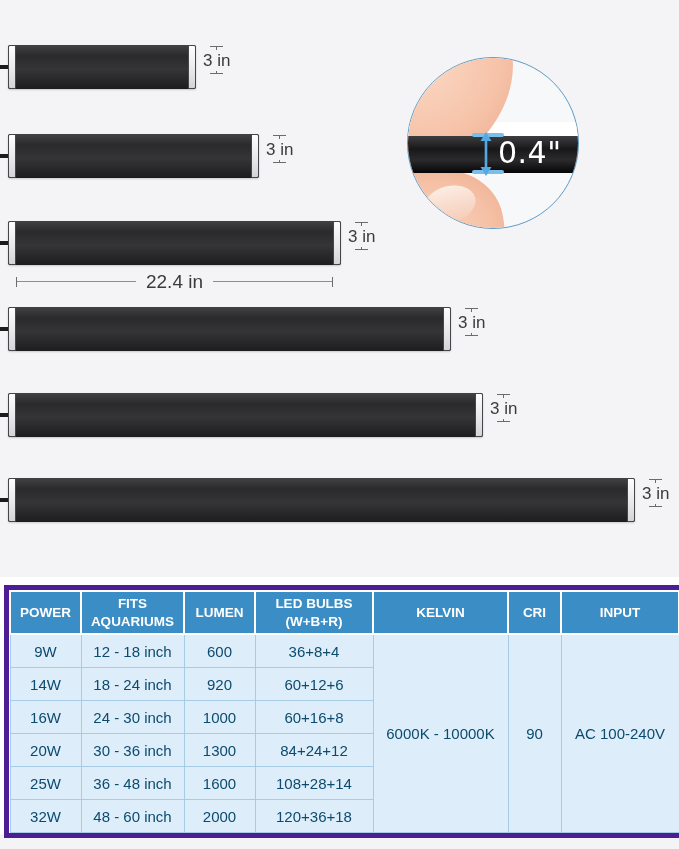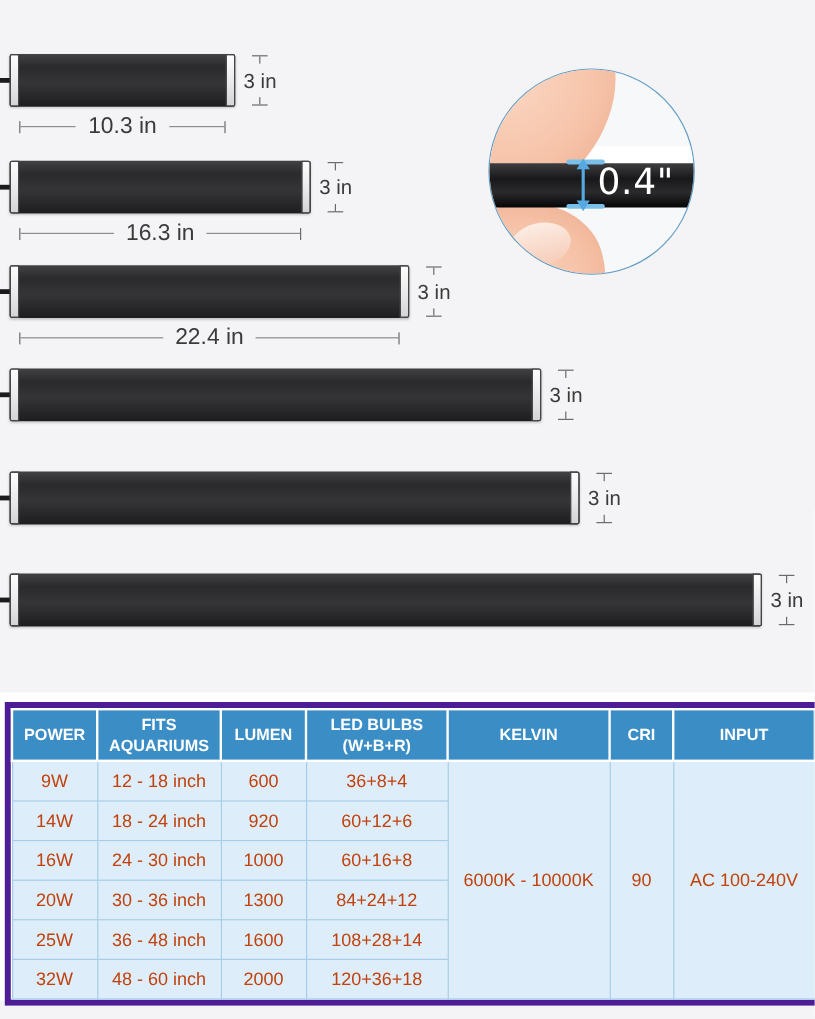--- a/index.html
+++ b/index.html
@@ -31,21 +31,21 @@
   .cap-l { left:0;  border-radius:2px 0 0 2px; }
   .cap-r { right:0; border-radius:0 2px 2px 0; }
   .wire { position:absolute; left:-8px; top:50%; margin-top:-2px; width:9px; height:4px; background:#1b1b1d; }
 
   .hdim { display:flex; align-items:center; width:calc(100% - 16px); margin:7px 0 0 8px; }
   .tickv { width:1px; height:10px; background:#6b6b6b; }
   .dline { flex:1; height:1px; background:#8d8d8d; }
   .dlabel { margin:0 10px; font-size:19px; color:#3b3b3b; line-height:1; white-space:nowrap; }
 
   .vdim {
-    position:absolute; top:1px; left:calc(100% + 7px); height:42px;
+    position:absolute; top:1px; left:calc(100% + 7px); height:28px;
     display:flex; flex-direction:column; align-items:center; justify-content:space-between;
   }
   .tickh { position:relative; width:13px; height:7px; }
   .tickh::before { content:""; position:absolute; left:0; right:0; height:1px; background:#6b6b6b; }
   .tickh::after  { content:""; position:absolute; left:6px; width:1px; background:#6b6b6b; }
   .tickh.top::before { top:0; }    .tickh.top::after { top:1px; bottom:0; }
   .tickh.bot::before { bottom:0; } .tickh.bot::after { top:0; bottom:1px; }
   .vlabel { font-size:17px; color:#3b3b3b; line-height:1; margin:2px 0; white-space:nowrap; }
 
   
@@ -89,61 +89,47 @@
   
   .table-backdrop { position:absolute; left:0; top:577px; width:679px; height:257px; background:#ffffff; }
   .table-frame { position:absolute; left:4px; top:585px; border:5px solid #4c1d95; background:#fff; }
   table.spec { border-collapse:collapse; table-layout:fixed; width:669px; }
   table.spec th {
     background:#3a8dc5; color:#ffffff; font-size:13.5px; font-weight:bold;
     border:2px solid #ffffff; white-space:pre-line; line-height:1.3;
     text-align:center; vertical-align:middle; height:41px; padding:0 2px;
   }
   table.spec td {
-    background:#ddeefa; border:1px solid #a6cde5; color:#c2410c;
+    background:#ddeefa; border:1px solid #a6cde5; color:#0c4a6e;
     font-size:15px; text-align:center; vertical-align:middle; height:32px; padding:0 4px;
   }
 </style>
 </head>
 <body>
 
 <div class="scene">
 
   <div class="bar-group bg1">
     <div class="bar">
       <div class="wire"></div>
       <div class="cap cap-l"></div>
       <div class="cap cap-r"></div>
     </div>
-    <div class="hdim">
-      <span class="tickv"></span>
-        <span class="dline"></span>
-      <span class="dlabel">10.3 in</span>
-      <span class="dline"></span>
-        <span class="tickv"></span>
-    </div>
     <div class="vdim">
       <span class="tickh top"></span>
       <span class="vlabel">3 in</span>
       <span class="tickh bot"></span>
     </div>
   </div>
 
   <div class="bar-group bg2">
     <div class="bar">
       <div class="wire"></div>
       <div class="cap cap-l"></div>
       <div class="cap cap-r"></div>
-    </div>
-    <div class="hdim">
-      <span class="tickv"></span>
-        <span class="dline"></span>
-      <span class="dlabel">16.3 in</span>
-      <span class="dline"></span>
-        <span class="tickv"></span>
     </div>
     <div class="vdim">
       <span class="tickh top"></span>
       <span class="vlabel">3 in</span>
       <span class="tickh bot"></span>
     </div>
   </div>
 
   <div class="bar-group bg3">
     <div class="bar">

